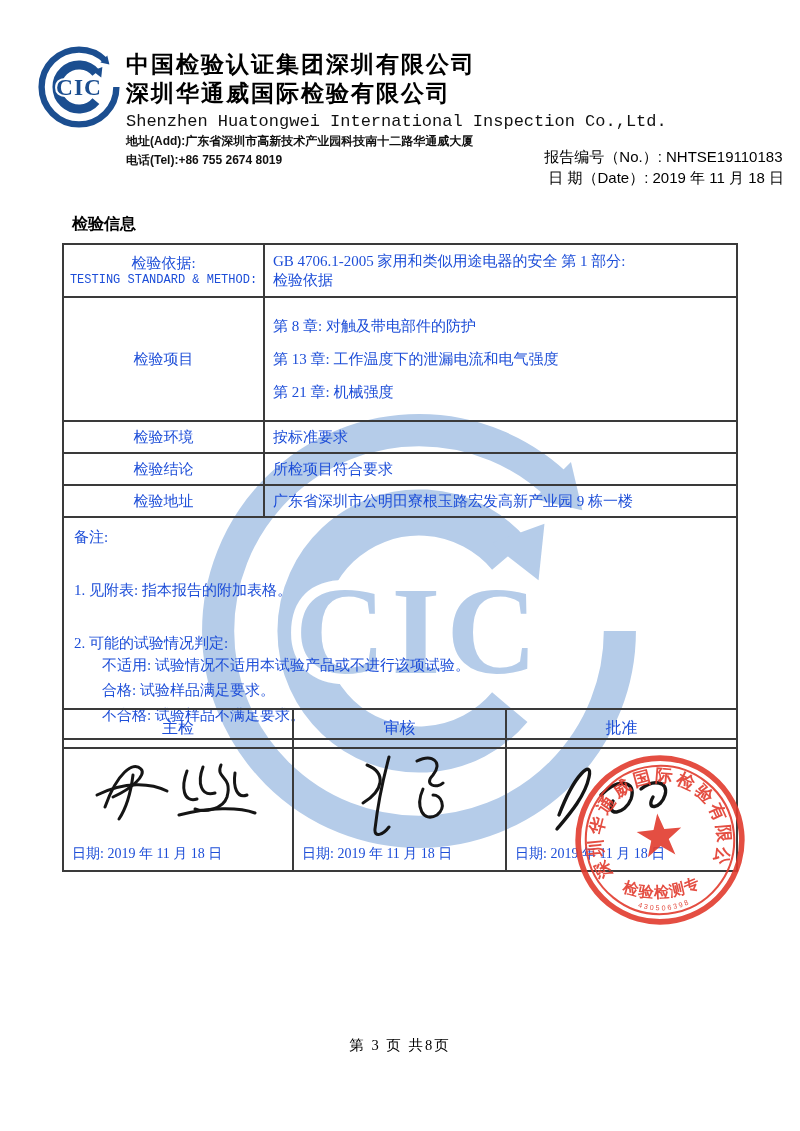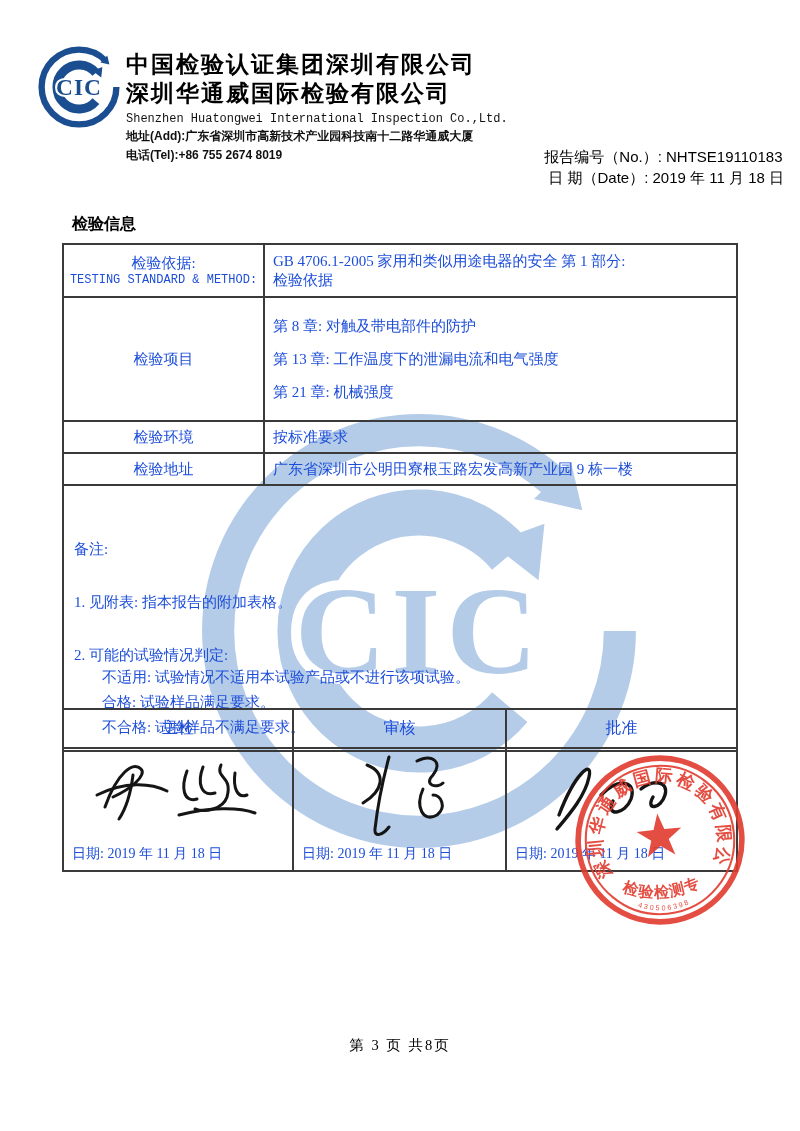--- a/index.html
+++ b/index.html
@@ -10,41 +10,41 @@
     font-family:"Liberation Sans", sans-serif; color:#1a1a1a;
   }
 
   
   .watermark { position:absolute; left:188px; top:400px; width:462px; height:462px; color:#b5cce9; }
 
   
   .logo { position:absolute; left:36px; top:44px; width:86px; height:86px; color:#1b4e90; }
   .company { position:absolute; left:126px; top:50px; }
   .company .cn { font-size:23px; font-weight:bold; letter-spacing:2px; line-height:29px; color:#000; white-space:nowrap; }
-  .company .en { font-size:12px; font-family:"Liberation Mono", monospace; color:#111; margin-top:4px; white-space:nowrap; }
+  .company .en { font-size:17px; font-family:"Liberation Mono", monospace; color:#111; margin-top:4px; white-space:nowrap; }
   .company .addr, .company .tel { font-size:12px; font-weight:bold; color:#111; margin-top:2px; white-space:nowrap; }
   .report-meta { position:absolute; right:16px; top:146px; font-size:15px; line-height:21px; text-align:left; color:#000; }
   .report-meta .line { white-space:nowrap; }
   .report-meta .line2 { padding-left:4px; }
 
   
   .section-title { position:absolute; left:72px; top:214px; font-size:16px; font-weight:bold;
                    font-family:"Liberation Serif", serif; color:#000; }
 
   table { border-collapse:collapse; table-layout:fixed; }
   td { border:2px solid #3a3a3a; font-family:"Liberation Serif", serif; font-size:15px; color:#1d4ed8; }
 
   .info-table { position:absolute; left:62px; top:243px; width:676px; }
   .info-table col.c1 { width:201px; }
   .info-table td.lbl { text-align:center; vertical-align:middle; }
   .info-table td.val { padding:4px 8px; vertical-align:middle; }
   .lbl-en { font-family:"Liberation Mono", monospace; font-size:12px; letter-spacing:0; }
   .items-cell div { margin:14px 0; }
   .remarks-cell { vertical-align:top; padding:10px 10px; }
-  .remarks-cell .rm-title { margin-bottom:34px;margin-top:44px; }
+  .remarks-cell .rm-title { margin-bottom:34px; }
   .remarks-cell .rm-n1 { margin-bottom:34px; }
   .remarks-cell .rm-sub { padding-left:28px; line-height:25px; }
 
   .sig-table { position:absolute; left:62px; top:708px; width:676px; }
   .sig-table td.role { height:39px; text-align:center; vertical-align:middle; font-size:16px; }
   .sig-table td.sig { height:123px; position:relative; vertical-align:bottom; }
   .sig-svg { position:absolute; left:50%; top:2px; transform:translateX(-50%); }
   .sig-date { position:absolute; left:8px; bottom:7px; font-size:14px; white-space:nowrap; }
 
   
@@ -117,20 +117,24 @@
       <td class="lbl">检验项目</td>
       <td class="val items-cell">
         <div>第 8 章: 对触及带电部件的防护</div>
         <div>第 13 章: 工作温度下的泄漏电流和电气强度</div>
         <div>第 21 章: 机械强度</div>
       </td>
     </tr>
     <tr style="height:32px;">
       <td class="lbl">检验环境</td>
       <td class="val">按标准要求</td>
+    </tr>
+    <tr style="height:32px;">
+      <td class="lbl">检验结论</td>
+      <td class="val">所检项目符合要求</td>
     </tr>
     <tr style="height:32px;">
       <td class="lbl">检验地址</td>
       <td class="val">广东省深圳市公明田寮根玉路宏发高新产业园 9 栋一楼</td>
     </tr>
     <tr style="height:216px;">
       <td class="remarks-cell" colspan="2">
         <div class="rm-title">备注:</div>
         <div class="rm-n1">1. 见附表: 指本报告的附加表格。</div>
         <div>2. 可能的试验情况判定:</div>

